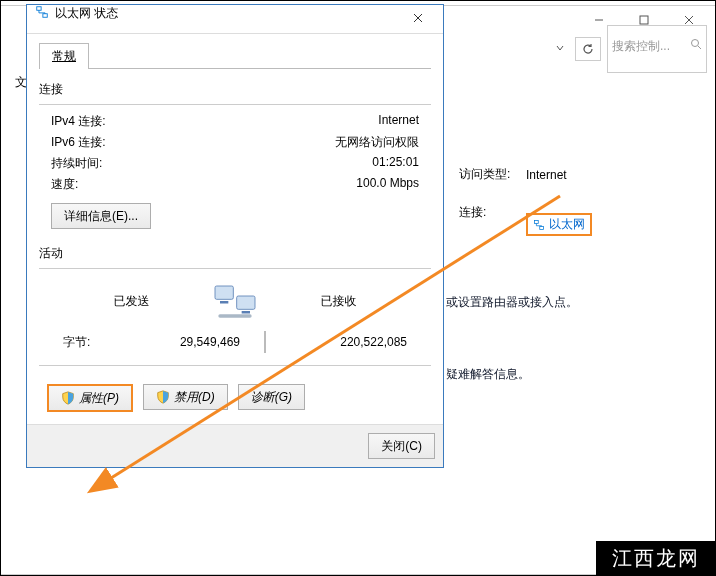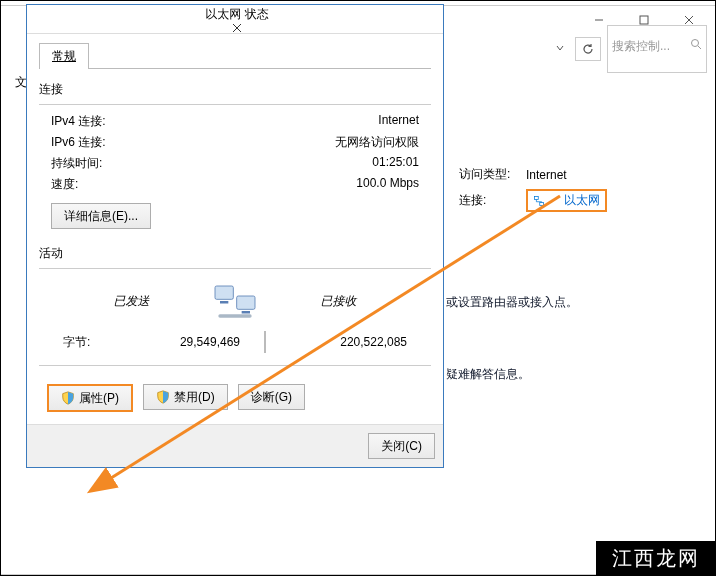--- a/index.html
+++ b/index.html
@@ -75,23 +75,24 @@
   .bg-row {
     display: flex;
     gap: 12px;
     margin-bottom: 6px;
     align-items: center;
   }
   .bg-label { width: 55px; color: #000; }
   .bg-link-wrap {
     display: inline-flex;
     align-items: center;
-    gap: 19px;
+    gap: 4px;
     border: 2px solid #f38924;
     padding: 1px 5px;
+    margin-top: 24px;
   }
   .bg-link-text { color: #0066cc; }
   .bg-net-icon {
     width: 12px; height: 12px;
     color: #0078d7;
   }
   .bg-hint {
     position: absolute;
     left: 445px;
     font-size: 12px;
@@ -111,24 +112,22 @@
     left: 26px; top: 4px;
     width: 418px;
     border: 1px solid #3a7abd;
     background: #fff;
     box-sizing: border-box;
   }
   .dlg-title-bar {
     height: 28px;
     background: #fff;
     display: flex;
-    align-items: center;
     padding: 0 4px 0 8px;
     border-bottom: 1px solid #ddd;
-    flex-direction: column;
   }
   .dlg-title-icon {
     width: 14px; height: 14px;
     color: #0078d7;
     margin-right: 6px;
   }
   .dlg-title { flex: 1; color: #000; font-size: 12px; }
   .dlg-close {
     width: 42px; height: 26px;
     display: flex;
@@ -186,21 +185,20 @@
   }
   .details-btn-wrap {
     padding: 6px 12px 16px 12px;
   }
   
   .activity-row {
     display: flex;
     align-items: center;
     justify-content: space-between;
     padding: 4px 24px 0 24px;
-    font-style: italic;
   }
   .activity-row .mid {
     width: 70px;
     display: flex;
     flex-direction: column;
     align-items: center;
   }
   .activity-row .side {
     flex: 1;
     text-align: center;
@@ -223,20 +221,21 @@
   .bytes-row .sep {
     width: 2px;
     height: 22px;
     background: #bbb;
     margin: 0 24px;
   }
   .btn-row {
     display: flex;
     gap: 10px;
     padding: 10px 8px 0 8px;
+    font-style: italic;
   }
   .shield {
     width: 14px;
     height: 14px;
   }
   .dlg-footer {
     background: #f0f0f0;
     border-top: 1px solid #ddd;
     padding: 8px;
     display: flex;

